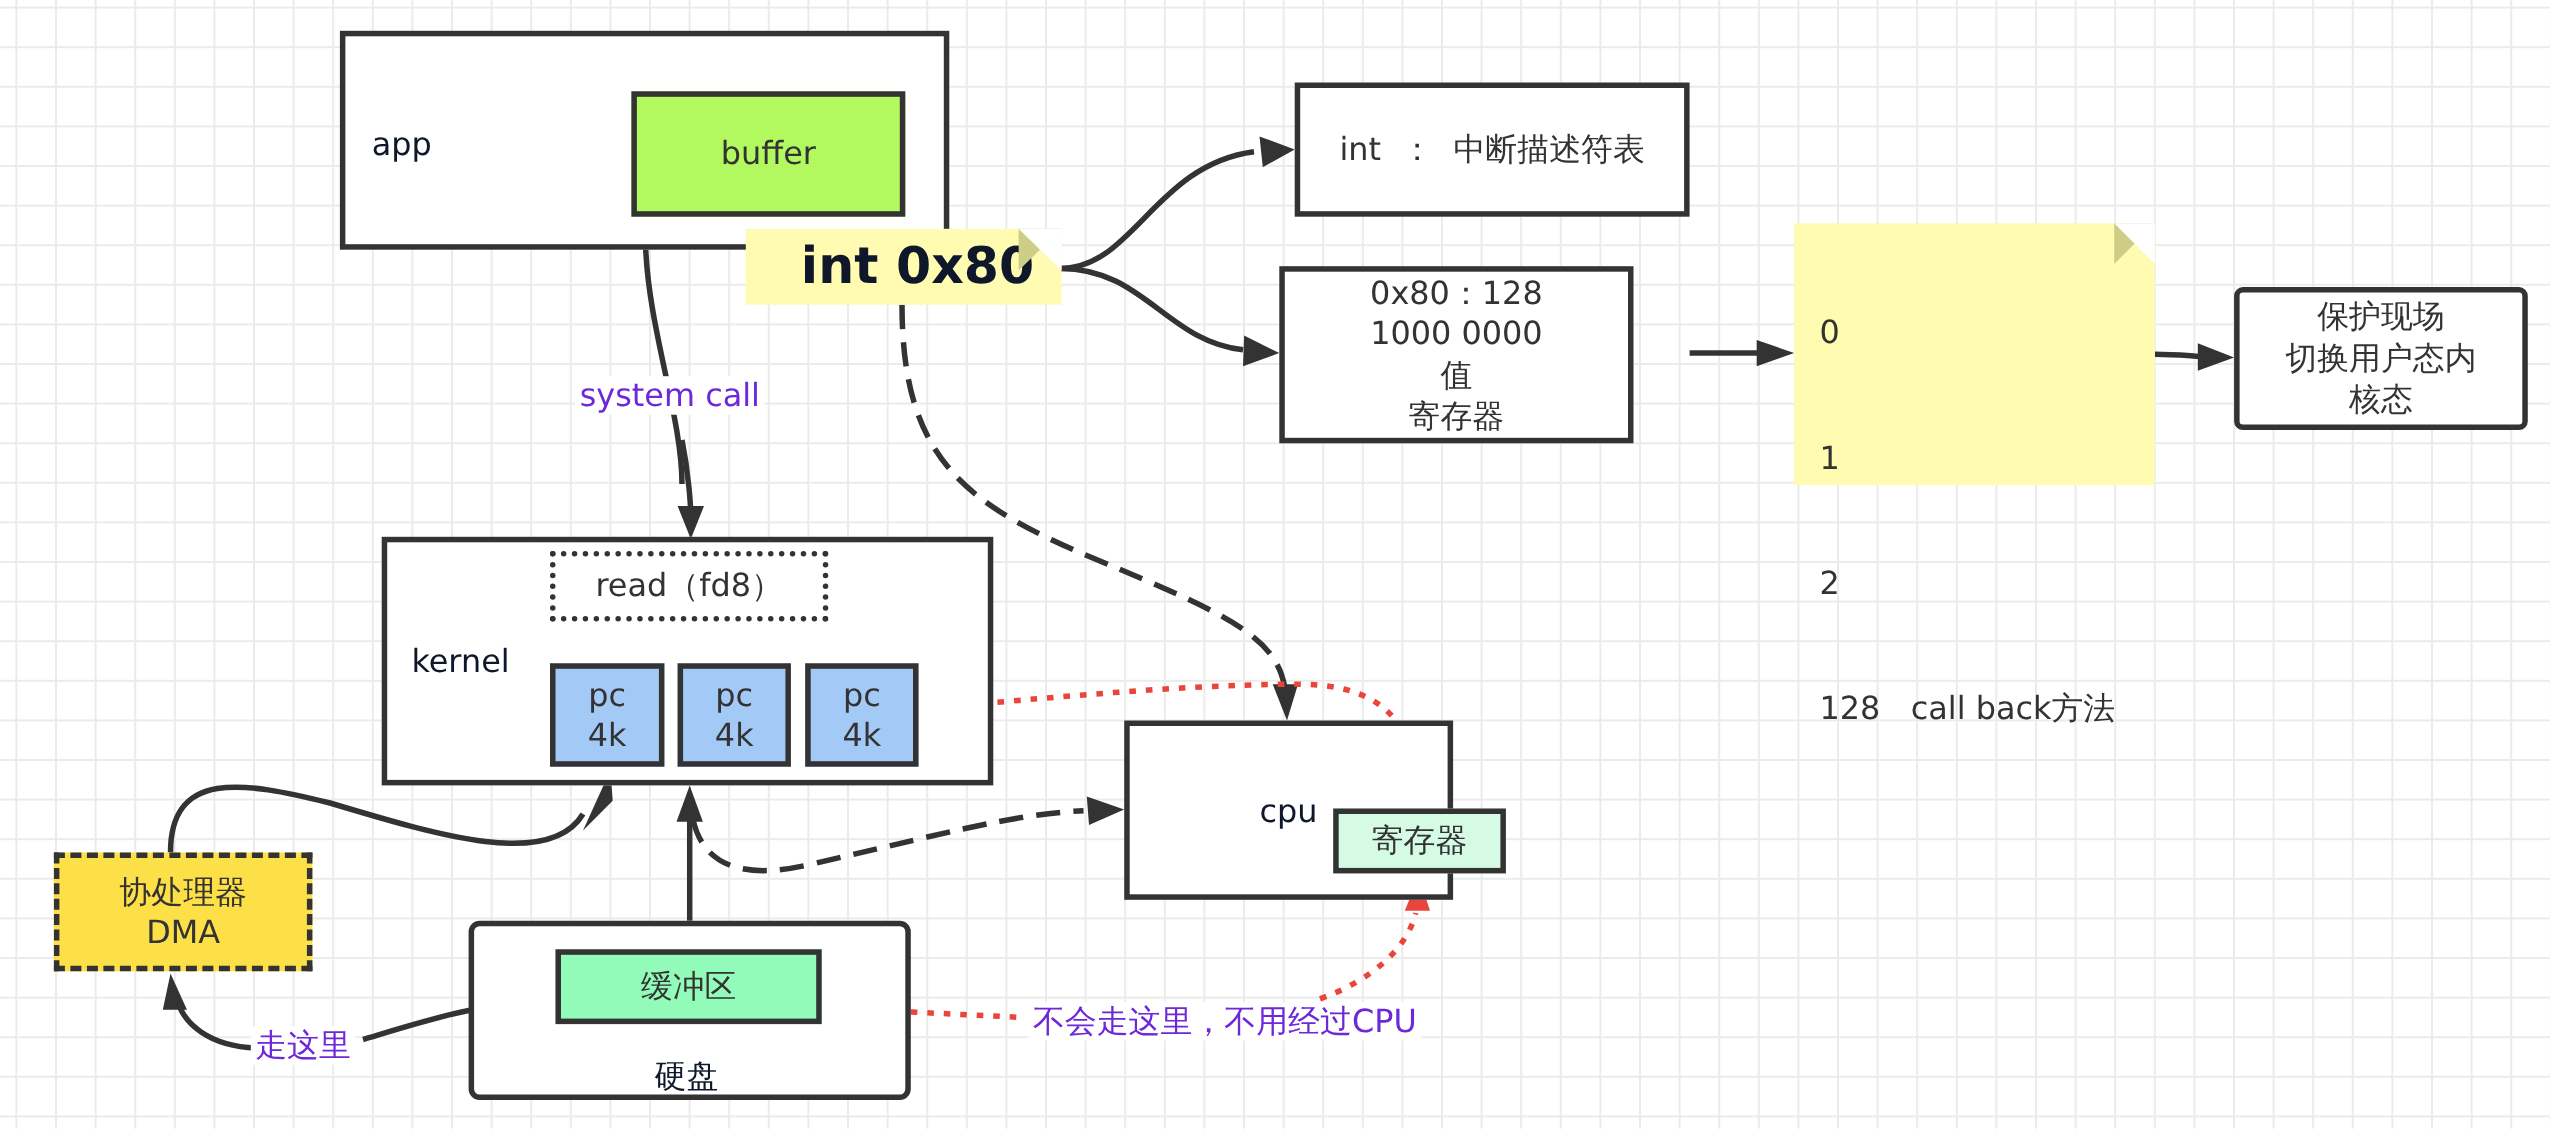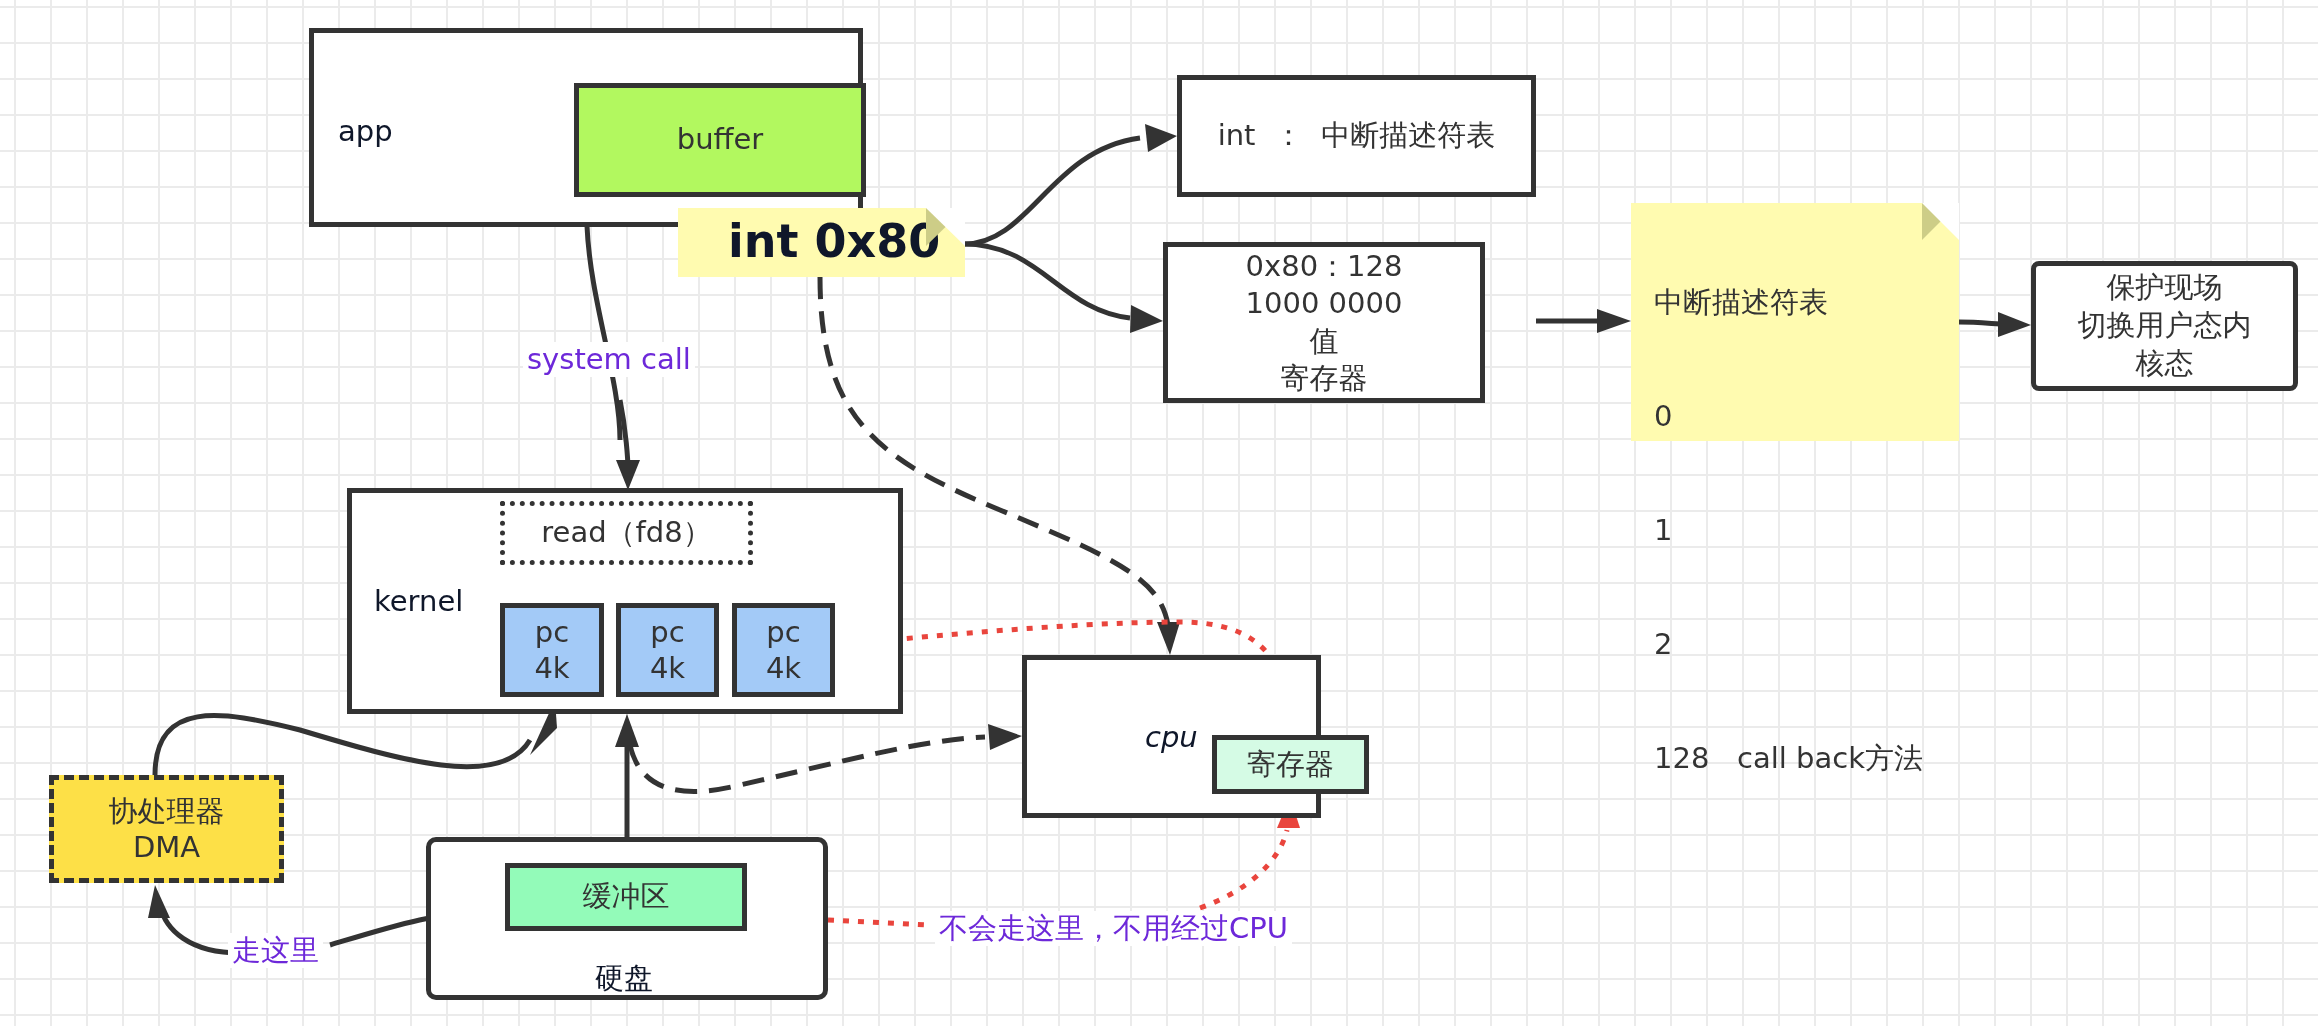--- a/index.html
+++ b/index.html
@@ -76,21 +76,21 @@
     <path d="M828,920 L930,925"></path>
     <path d="M1200,908 C1250,890 1280,860 1287,830"></path>
   </g>
   <polygon points="770,648 795,637 795,659" fill="#e9453d"></polygon>
   <polygon points="1277,828 1300,828 1290,797" fill="#e9453d"></polygon>
 </svg>
 
 <div class="node" style="left:309px;top:28px;width:554px;height:199px;justify-content:flex-start;align-items:flex-start;">
   <span class="lbl" style="left:24px;top:80px;">app</span>
 </div>
-<div class="node" style="left:574px;top:83px;width:292px;height:114px;background:#b2f85f;">
+<div class="node" style="left:574px;top:83px;width:249px;height:114px;background:#b2f85f;">
   <span class="ml">buffer</span>
 </div>
 
 <div class="note" style="left:678px;top:208px;width:287px;height:69px;">
   <span class="lbl" style="left:50px;top:6px;font-size:46px;font-weight:bold;line-height:1.2;">int 0x80</span>
   <div class="fold" style="border-left:39px solid #cdcd87;border-bottom:38px solid transparent;border-top:0;"></div>
   <div style="position:absolute;right:0;top:0;width:0;height:0;border-top:38px solid #ffffff;border-left:39px solid transparent;"></div>
 </div>
 
 <div class="node" style="left:1177px;top:75px;width:359px;height:122px;">
@@ -101,21 +101,20 @@
   <div class="ml" style="line-height:1.28;">
     <span>0x80：128</span>
     <span>1000 0000</span>
     <span>值</span>
     <span>寄存器</span>
   </div>
 </div>
 
 <div class="note" style="left:1631px;top:203px;width:328px;height:238px;">
   <div style="position:absolute;left:23px;top:4px;font-size:29px;line-height:38px;white-space:pre;">
-    <div>中断描述符表</div>
     <div>0</div>
     <div>1</div>
     <div>2</div>
     <div>128   call back方法</div>
   </div>
   <div class="fold" style="border-left:37px solid #cdcd87;border-bottom:37px solid transparent;"></div>
   <div style="position:absolute;right:0;top:0;width:0;height:0;border-top:37px solid #ffffff;border-left:37px solid transparent;"></div>
 </div>
 
 <div class="node" style="left:2031px;top:261px;width:267px;height:130px;border-radius:8px;">
@@ -145,21 +144,21 @@
   </div>
 </div>
 <div class="node" style="left:732px;top:603px;width:103px;height:94px;background:#a3caf7;">
   <div class="ml" style="line-height:1.25;">
     <span>pc</span>
     <span>4k</span>
   </div>
 </div>
 
 <div class="node" style="left:1022px;top:655px;width:299px;height:163px;justify-content:flex-start;align-items:flex-start;">
-  <span class="lbl" style="left:118px;top:59px;font-style:italic;">cpu</span>
+  <span class="lbl" style="left:118px;top:59px;">cpu</span>
 </div>
 <div class="node" style="left:1212px;top:735px;width:157px;height:59px;background:#d5fbe5;">
   <span class="ml">寄存器</span>
 </div>
 
 <div class="node" style="left:49px;top:775px;width:235px;height:108px;border:5px dashed #333333;background:#fde047;">
   <div class="ml" style="line-height:1.25;">
     <span>协处理器</span>
     <span>DMA</span>
   </div>

